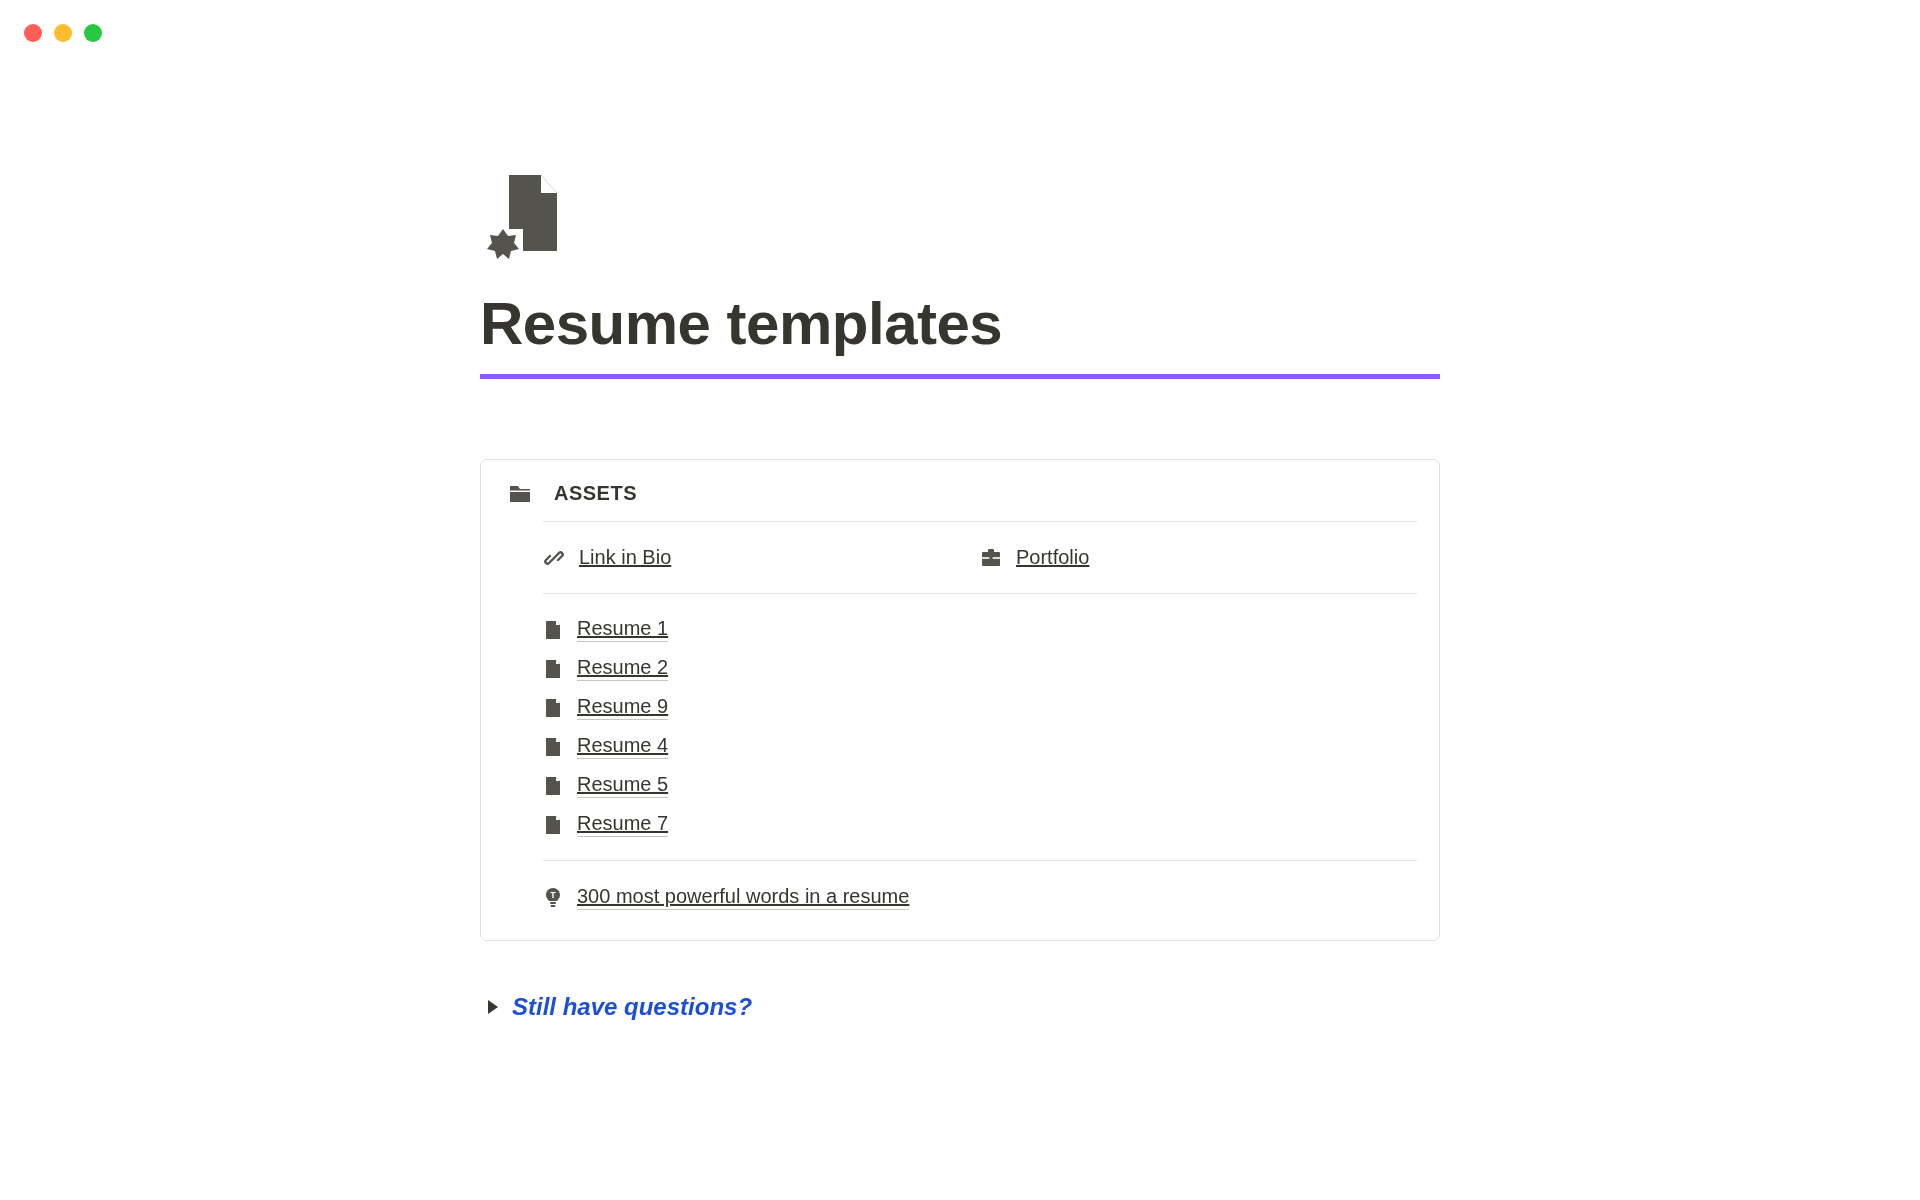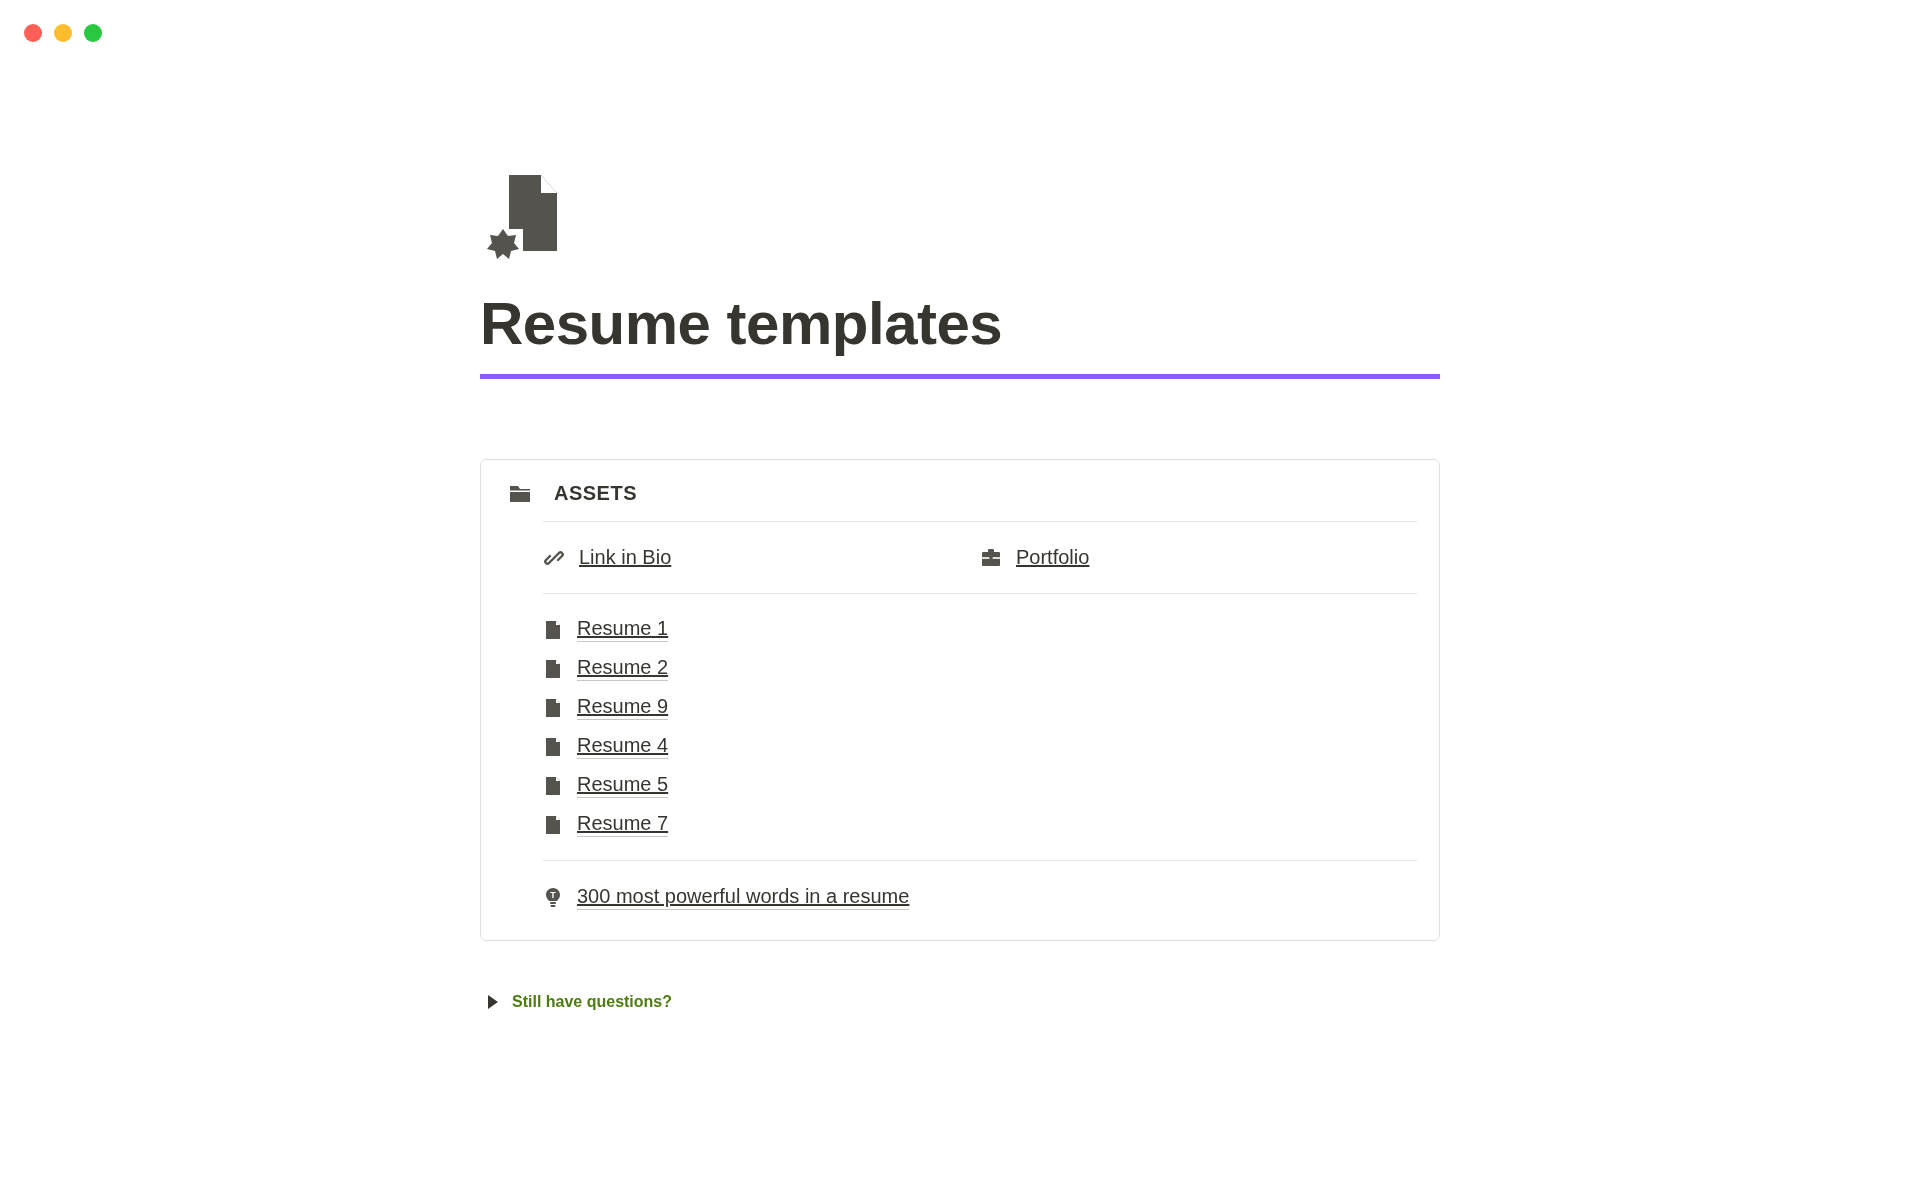--- a/index.html
+++ b/index.html
@@ -101,23 +101,24 @@
   .resume-list .asset-item { padding: 7px 0; align-items: center; }
 
   .toggle-block {
     margin-top: 52px;
     margin-left: 8px;
     display: flex;
     align-items: center;
     gap: 14px;
   }
   .toggle-label {
-    font-size: 16px;
+    font-size: 24px;
+    font-style: italic;
     font-weight: 600;
-    color: #4d7c0f;
+    color: #1d4ed8;
   }
   .triangle {
     width: 0; height: 0;
     border-top: 7px solid transparent;
     border-bottom: 7px solid transparent;
     border-left: 10px solid #37352f;
   }
 
   svg { display: block; }
 </style>

